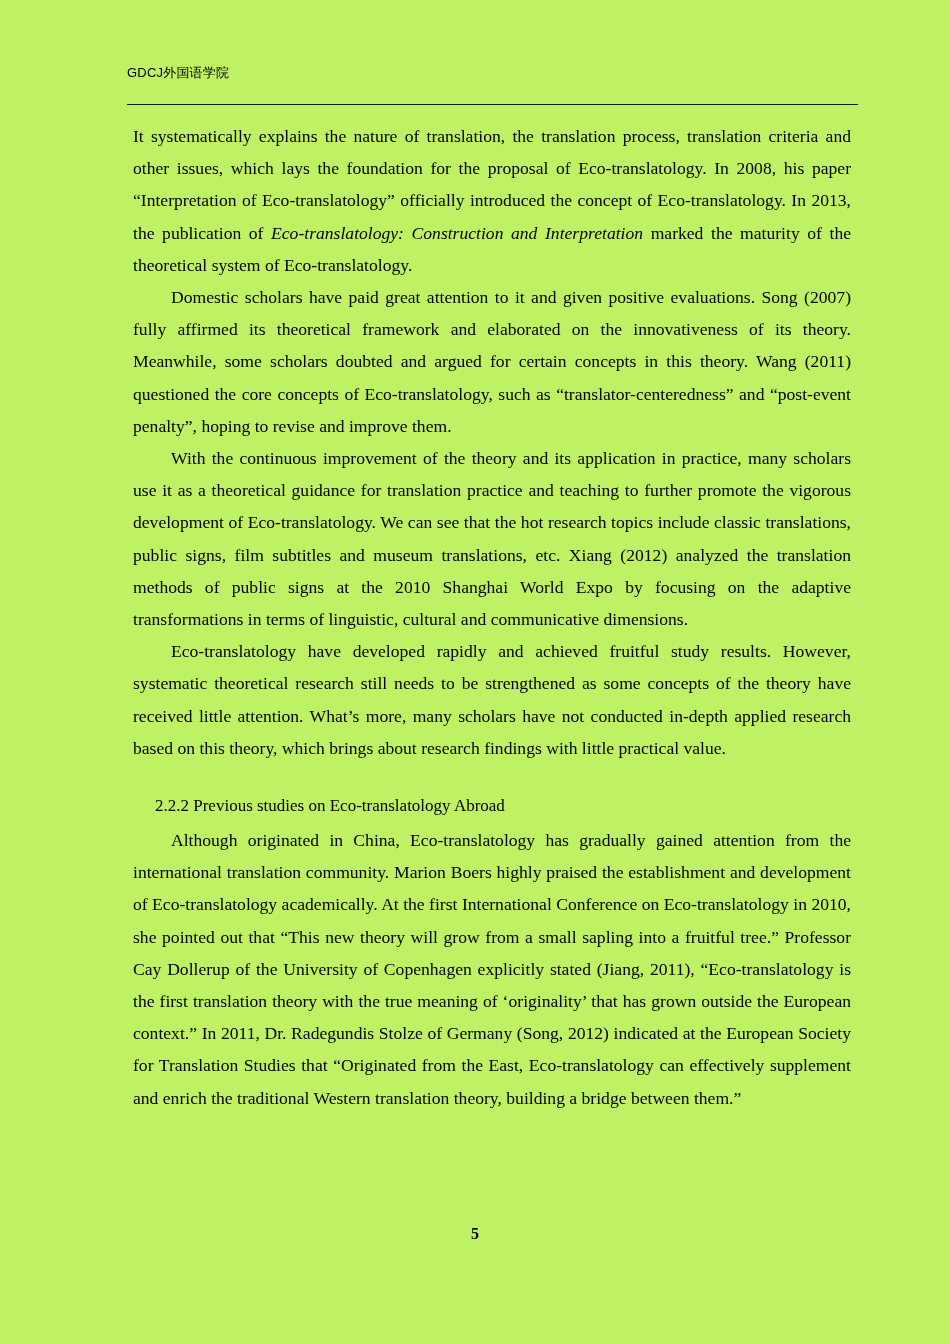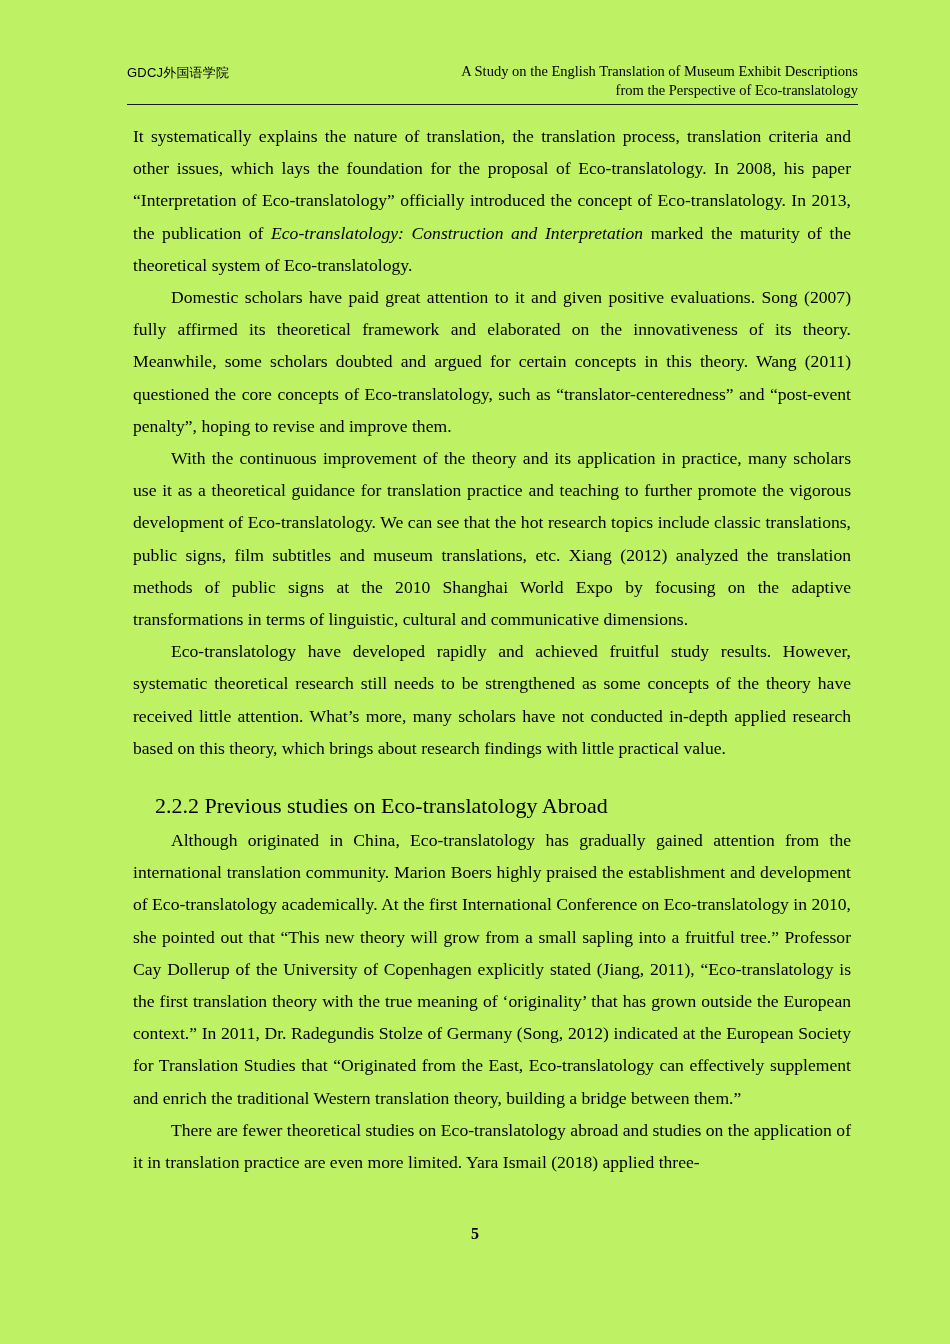--- a/index.html
+++ b/index.html
@@ -88,21 +88,21 @@
   }
 
   p.body-par i,
   p.body-par em {
     font-style: italic;
     margin-top: 42px;
   }
 
   h2.section-heading {
     margin: 0;
-    font-size: 22px;
+    font-size: 17px;
     line-height: 32px;
     font-weight: normal;
     text-indent: 22px;
     padding-top: 26px;
     padding-bottom: 2px;
   }
 
   
   .page-number {
     position: absolute;
@@ -115,41 +115,36 @@
     line-height: 20px;
   }
 </style>
 </head>
 <body>
 
 <div class="page">
 
   <div class="page-header">
     <div class="header-left">GDCJ外国语学院</div>
-    <div class="header-right">
-      <span class="hline">A Study on the English Translation of Museum Exhibit Descriptions</span>
-      <span class="hline">from the Perspective of Eco-translatology</span>
-    </div>
   </div>
 
   <div class="header-rule"></div>
 
   <div class="content">
 
     <p class="body-par"><span>It systematically explains the nature of translation, the translation process, translation criteria and other issues, which lays the foundation for the proposal of Eco-translatology. In 2008, his paper “Interpretation of Eco-translatology” officially introduced the concept of Eco-translatology. In 2013, the publication of </span><i>Eco-translatology: Construction and Interpretation</i><span> marked the maturity of the theoretical system of Eco-translatology.</span></p>
 
     <p class="body-par indent">Domestic scholars have paid great attention to it and given positive evaluations. Song (2007) fully affirmed its theoretical framework and elaborated on the innovativeness of its theory. Meanwhile, some scholars doubted and argued for certain concepts in this theory. Wang (2011) questioned the core concepts of Eco-translatology, such as “translator-centeredness” and “post-event penalty”, hoping to revise and improve them.</p>
 
     <p class="body-par indent">With the continuous improvement of the theory and its application in practice, many scholars use it as a theoretical guidance for translation practice and teaching to further promote the vigorous development of Eco-translatology. We can see that the hot research topics include classic translations, public signs, film subtitles and museum translations, etc. Xiang (2012) analyzed the translation methods of public signs at the 2010 Shanghai World Expo by focusing on the adaptive transformations in terms of linguistic, cultural and communicative dimensions.</p>
 
     <p class="body-par indent">Eco-translatology have developed rapidly and achieved fruitful study results. However, systematic theoretical research still needs to be strengthened as some concepts of the theory have received little attention. What’s more, many scholars have not conducted in-depth applied research based on this theory, which brings about research findings with little practical value.</p>
 
     <h2 class="section-heading">2.2.2 Previous studies on Eco-translatology Abroad</h2>
 
     <p class="body-par indent">Although originated in China, Eco-translatology has gradually gained attention from the international translation community. Marion Boers highly praised the establishment and development of Eco-translatology academically. At the first International Conference on Eco-translatology in 2010, she pointed out that “This new theory will grow from a small sapling into a fruitful tree.” Professor Cay Dollerup of the University of Copenhagen explicitly stated (Jiang, 2011), “Eco-translatology is the first translation theory with the true meaning of ‘originality’ that has grown outside the European context.” In 2011, Dr. Radegundis Stolze of Germany (Song, 2012) indicated at the European Society for Translation Studies that “Originated from the East, Eco-translatology can effectively supplement and enrich the traditional Western translation theory, building a bridge between them.”</p>
 
-    <p class="body-par indent">There are fewer theoretical studies on Eco-translatology abroad and studies on the application of it in translation practice are even more limited. Yara Ismail (2018) applied three-</p>
 
   </div>
 
   <div class="page-number">5</div>
 
 </div>
 
 </body></html>

